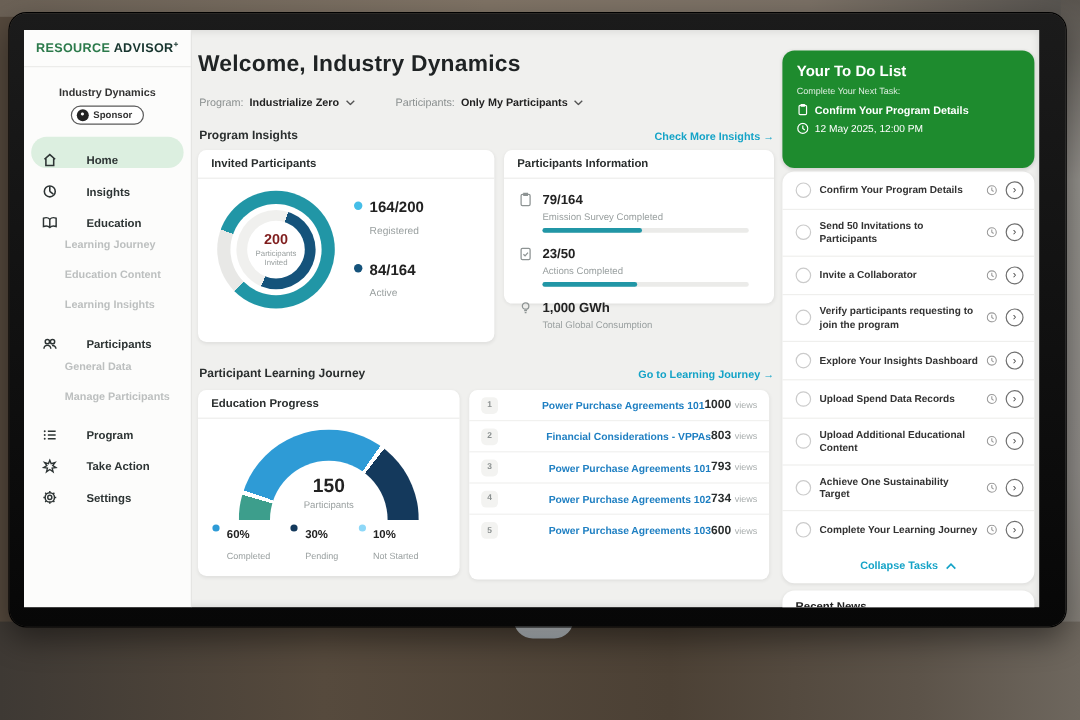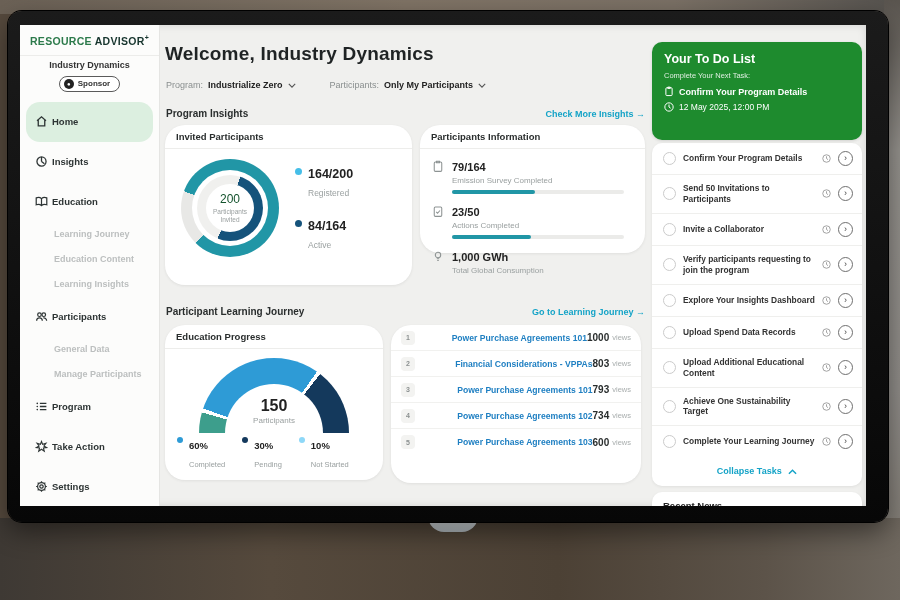--- a/index.html
+++ b/index.html
@@ -24,65 +24,65 @@
     background:#f0f0ee; overflow:hidden; box-shadow:inset 0 0 8px rgba(0,0,0,.12);
     color:#2b2f2f; }
 
   
   .sidebar { position:absolute; left:0; top:0; width:140px; height:100%;
     background:#fcfcfb; border-right:1px solid #e5e5e3; }
   .logo { text-align:center; padding-top:9px; font-size:10.5px; font-weight:bold; letter-spacing:.3px; }
   .logo .lr { color:#2c7a4b; } .logo .la { color:#17352e; }
   .logo .lp { color:#17352e; font-size:7px; vertical-align:super; }
   .logo-div { border-bottom:1px solid #ececea; margin-top:8px; }
-  .org { text-align:center; margin-top:4px; font-size:9px; font-weight:bold; color:#333; }
+  .org { text-align:center; margin-top:16px; font-size:9px; font-weight:bold; color:#333; }
   .sponsor { margin:6px auto 0; width:max-content; display:flex; align-items:center; gap:4px;
     border:1px solid #5a5a5a; border-radius:10px; padding:2px 9px 2px 4px; font-size:8px;
     font-weight:bold; color:#333; background:#fff; }
   .sponsor .sdot { width:10px; height:10px; border-radius:50%; background:#222; color:#fff;
     font-size:6px; display:flex; align-items:center; justify-content:center; }
   .nav { margin-top:10px; }
-  .nav-item { display:flex; align-items:center; gap:4px; height:40px; padding-left:15px;
+  .nav-item { display:flex; align-items:flex-end; gap:24px; height:26px; padding-left:15px;
     font-size:9.5px; font-weight:bold; color:#2d3434; cursor:default; }
   .nav-item.active { background:#dcefe0; border-radius:14px; margin:0 6px; padding-left:9px; }
   .nav-item svg { flex:0 0 auto; }
   .nav-sub { height:25px; padding-left:34px; font-weight:bold; color:#bcbfbf; font-size:9px;
     display:flex; align-items:center; }
 
   
   .main { position:absolute; left:145px; top:0; width:480px; height:100%; }
   .welcome { position:absolute; top:18px; left:0; font-size:19px; font-weight:bold; color:#1f2324; letter-spacing:.2px; }
   .filters { position:absolute; top:55px; left:1px; display:flex; gap:34px; align-items:center;
     font-size:9px; color:#8a8f8f; }
   .filter { display:flex; align-items:center; gap:5px; }
   .filter b { color:#222; }
   .chev { display:inline-block; width:8px; height:5px; }
   .sec-head { position:absolute; left:1px; width:479px; display:flex; justify-content:space-between;
     align-items:center; font-size:10px; }
   .sec-head .t { font-weight:bold; color:#2a2e2e; }
   .sec-link { color:#14a3c7; font-weight:bold; font-size:9px; cursor:pointer; }
   .row1 { position:absolute; top:100px; left:0; display:flex; gap:8px; }
   .row2 { position:absolute; top:300px; left:0; display:flex; gap:8px; }
-  .card { background:#fff; border-radius:20px; box-shadow:0 1px 3px rgba(40,40,40,.08); }
+  .card { background:#fff; border-radius:7px; box-shadow:0 1px 3px rgba(40,40,40,.08); }
   .card-title { height:24px; line-height:24px; padding:0 11px; font-size:9.5px; font-weight:bold;
     color:#2a2e2e; border-bottom:1px solid #ededeb; }
 
   
   .c-invited { width:247px; height:160px; }
   .inv-body { display:flex; align-items:center; padding:10px 10px 0 16px; gap:16px; }
   .donut { position:relative; width:98px; height:98px; }
   .d-outer { position:absolute; inset:0; border-radius:50%;
     background:conic-gradient(from 290deg, #2196a6 0deg 295deg, #e8e8e6 295deg 360deg); }
   .d-g1 { position:absolute; inset:11px; border-radius:50%; background:#fff; }
   .d-inner { position:absolute; inset:16px; border-radius:50%;
     background:conic-gradient(from 18deg, #15537b 0deg 184deg, #f0f0ee 184deg 360deg); }
   .d-hole { position:absolute; inset:25px; border-radius:50%; background:#fff; }
   .d-center { position:absolute; inset:0; display:flex; flex-direction:column; align-items:center;
     justify-content:center; text-align:center; }
-  .d-center .v { font-size:12px; font-weight:normal; color:#14532d; }
+  .d-center .v { font-size:12px; font-weight:bold; color:#7f1d1d; }
   .d-center .l { font-size:6.5px; color:#9aa0a0; width:52px; line-height:1.3; margin-top:2px; }
   .leg-col { display:flex; flex-direction:column; gap:16px; }
   .leg-item { display:flex; gap:6px; }
   .dot { width:7px; height:7px; border-radius:50%; margin-top:4px; flex:0 0 auto; }
   .dot-lb { background:#45bee8; } .dot-nv { background:#15537b; }
   .dot-bl { background:#2e9bd6; } .dot-dk { background:#14395c; } .dot-sk { background:#8ed8f8; }
   .leg-item .v { font-size:12.5px; font-weight:bold; color:#222; line-height:1.1; }
   .leg-item .l { font-size:8.5px; color:#9aa0a0; }
 
   

